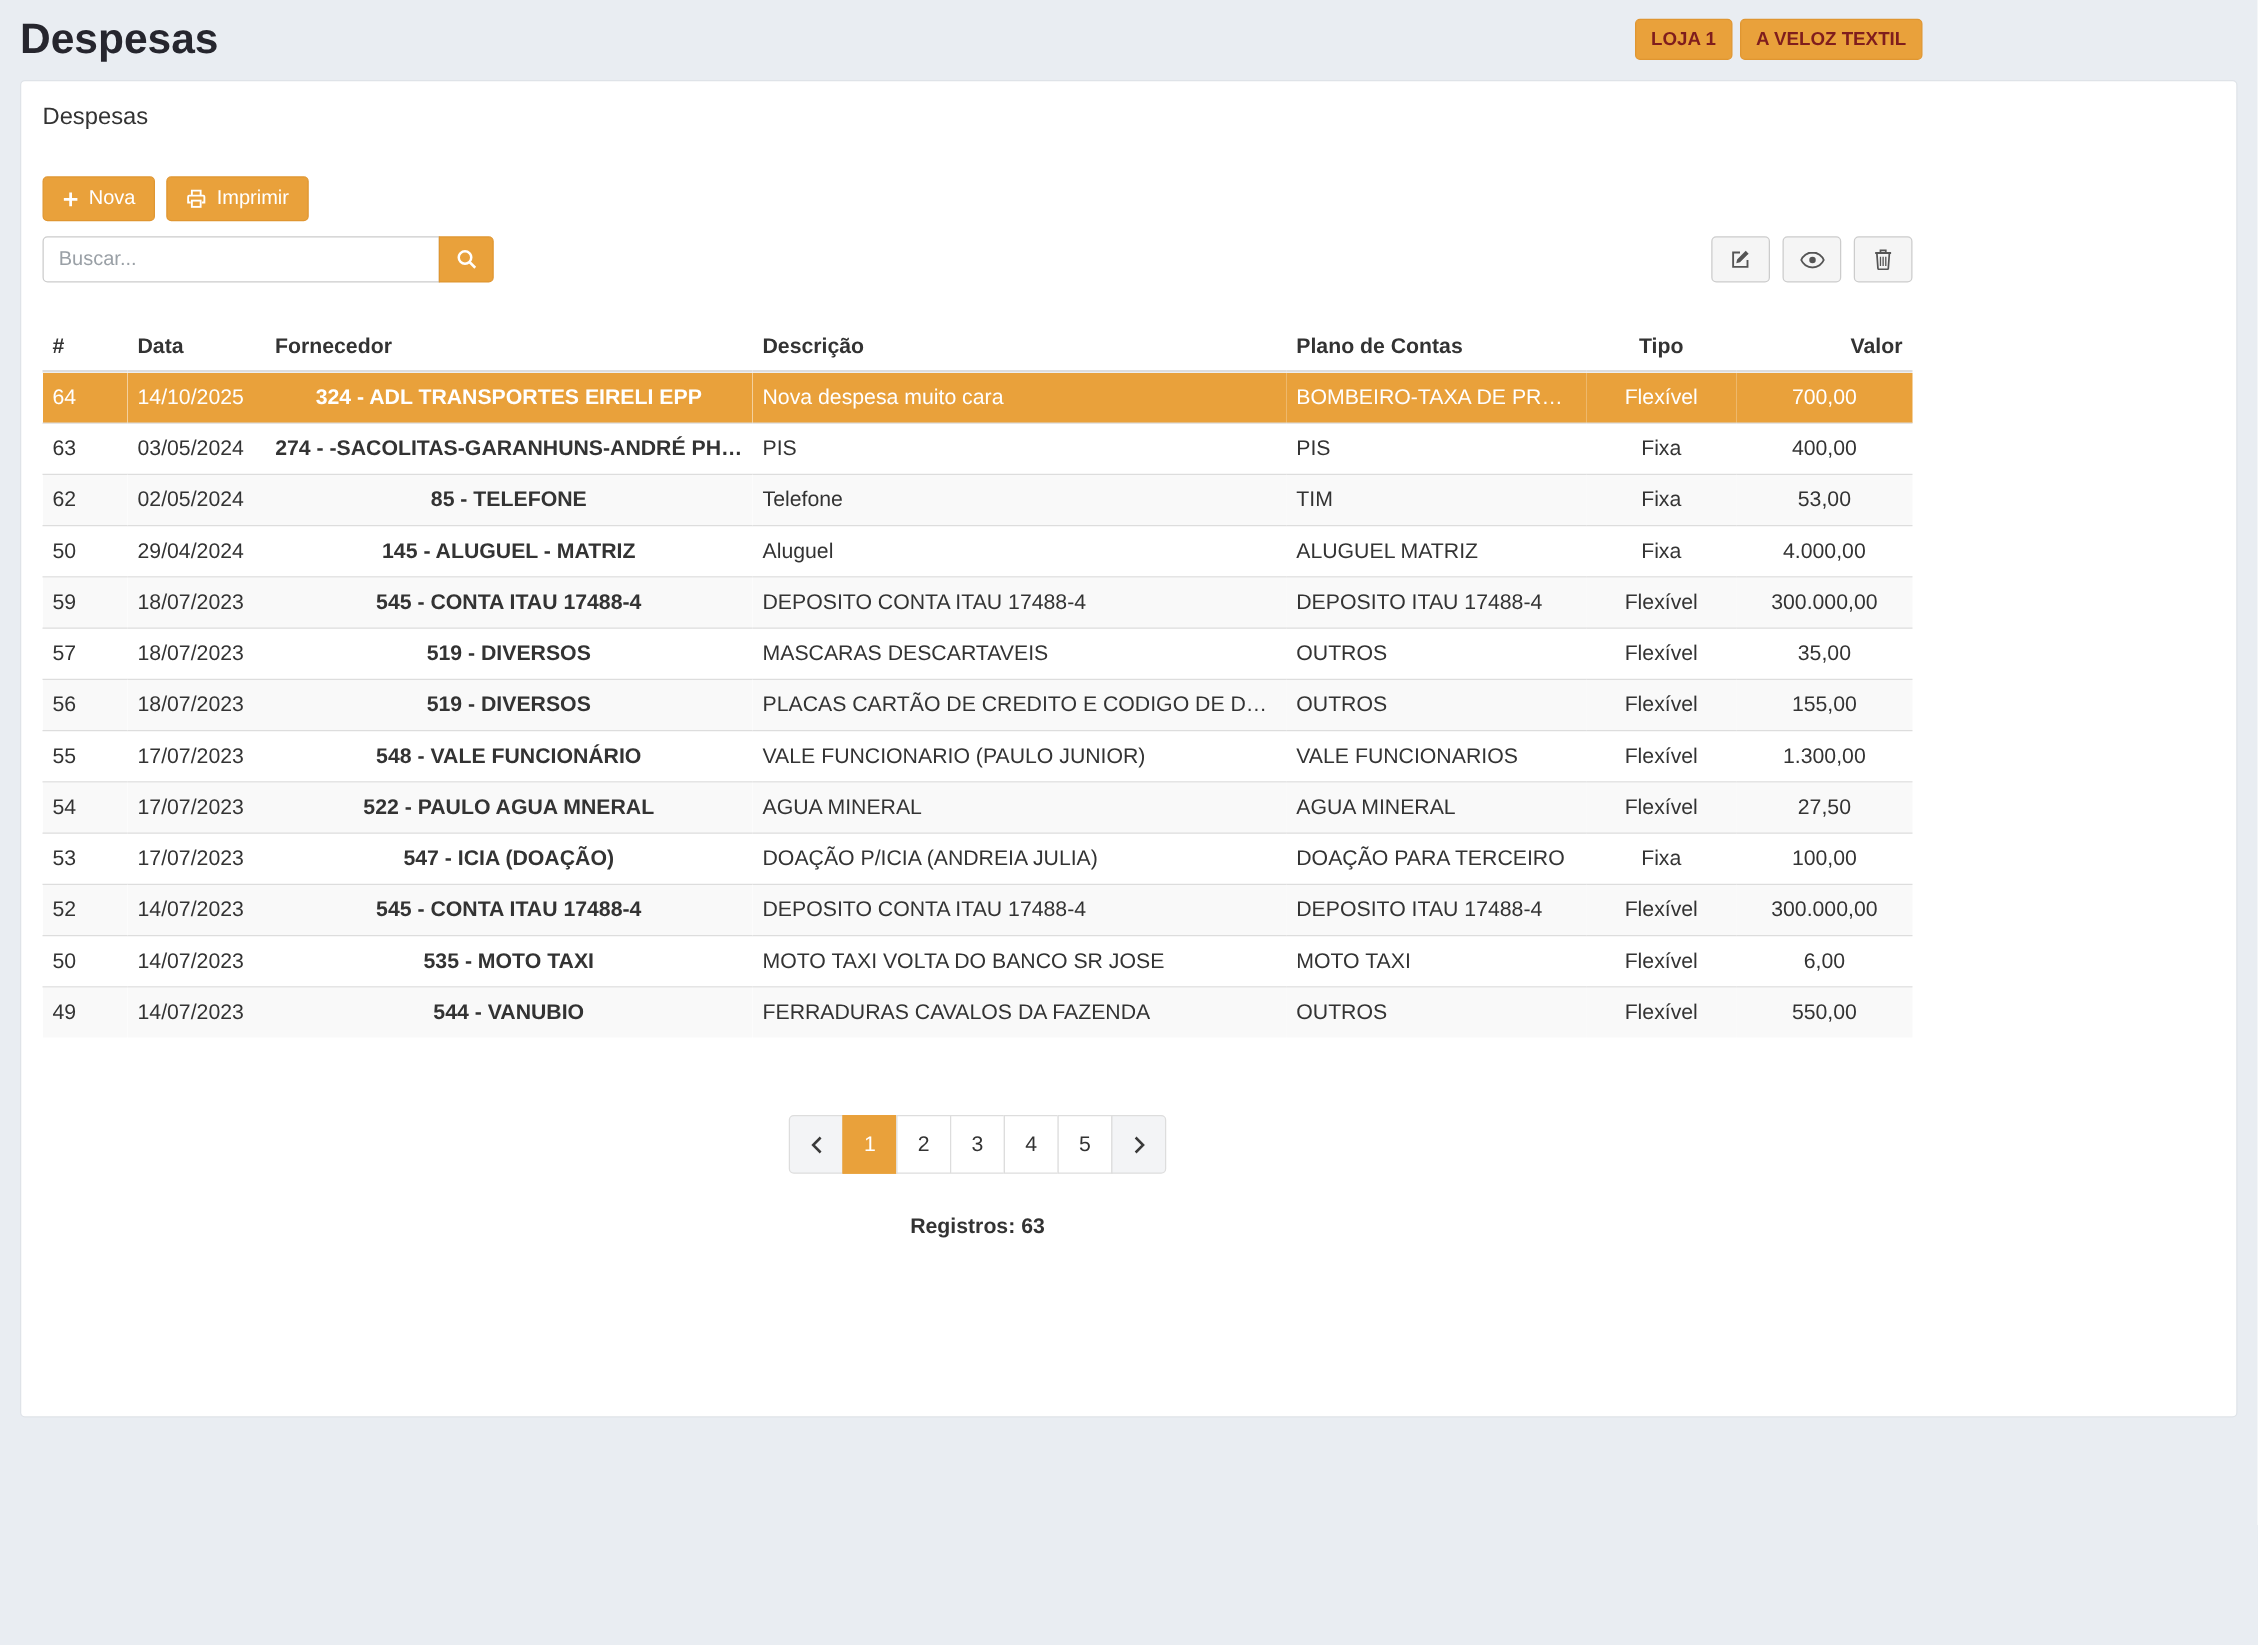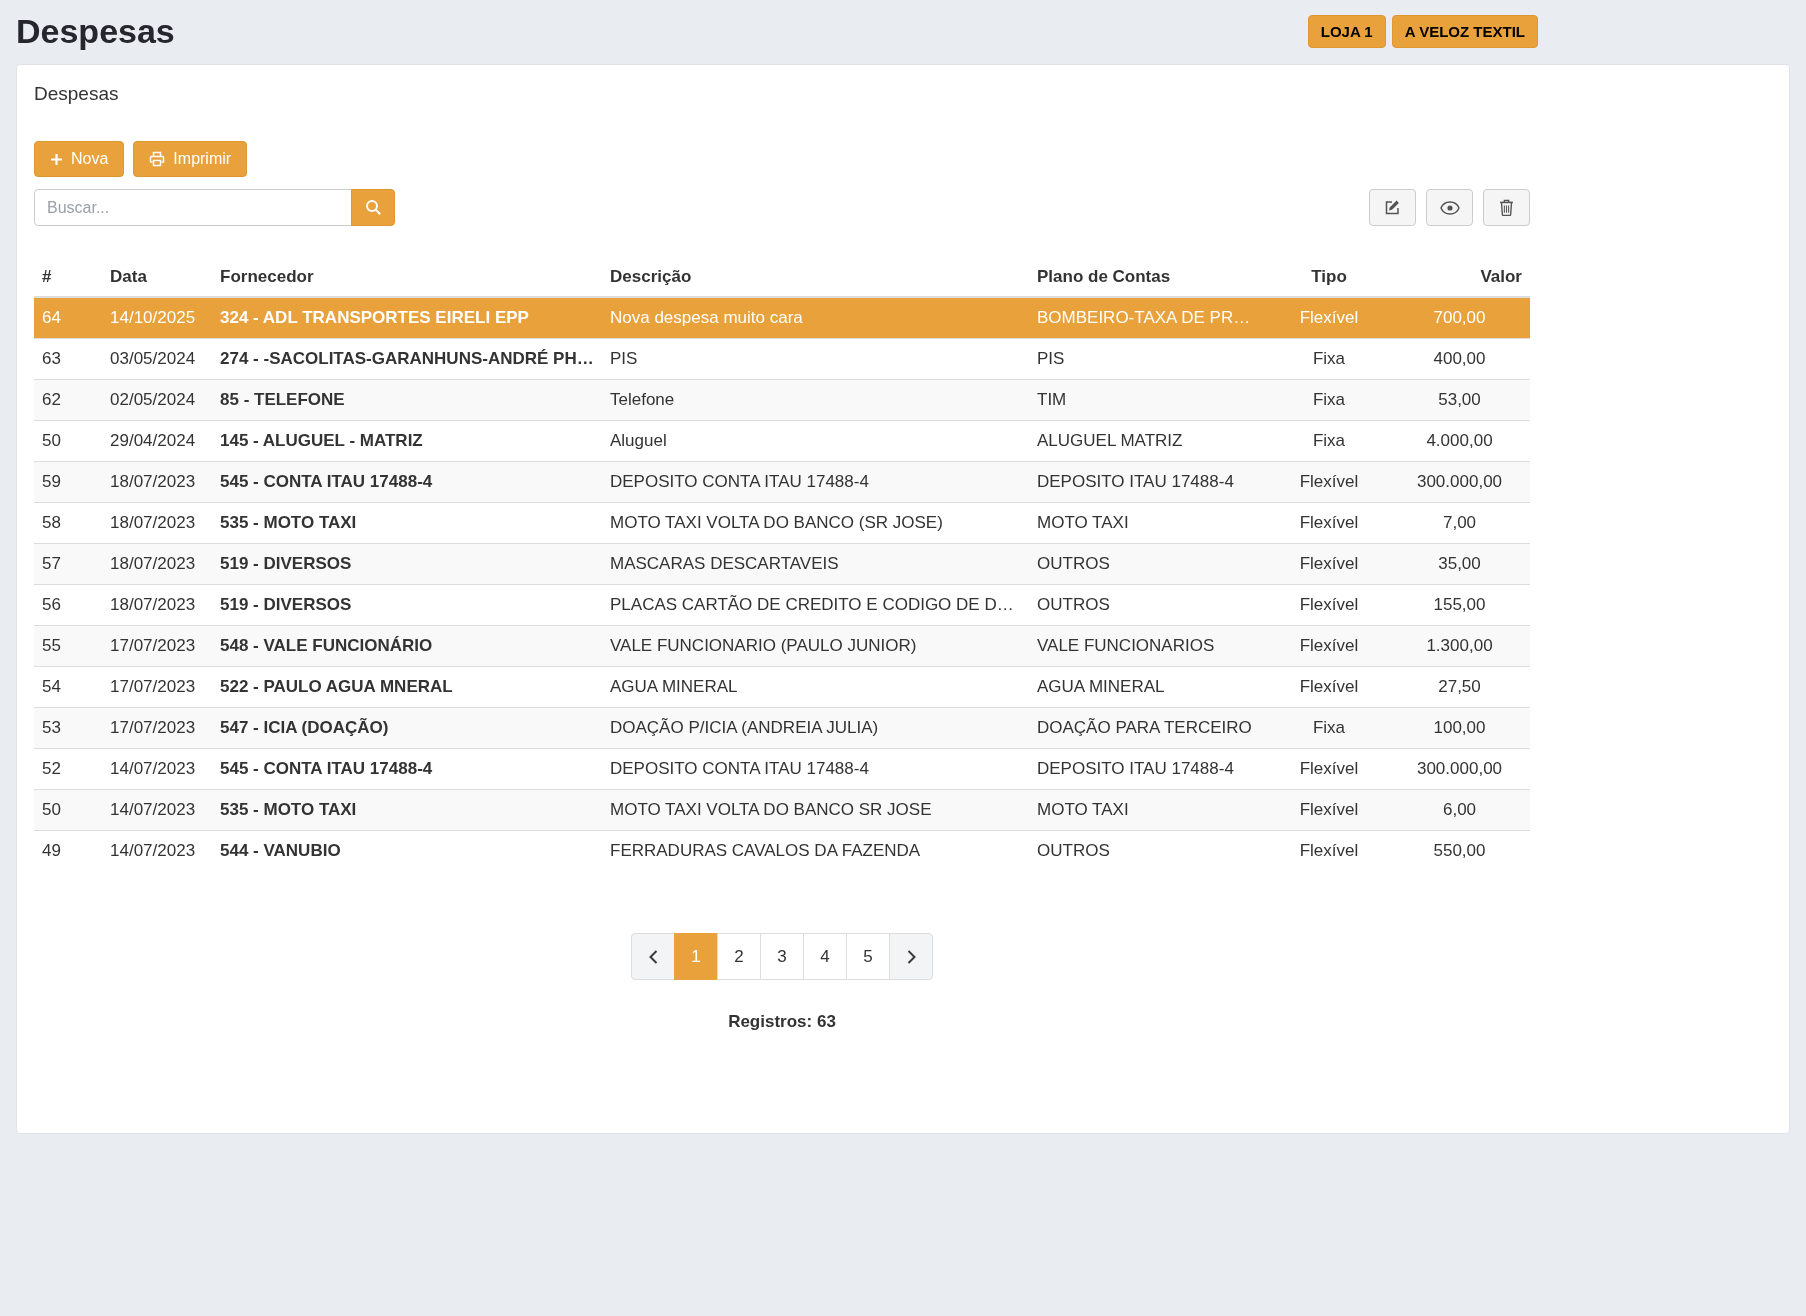--- a/index.html
+++ b/index.html
@@ -24,21 +24,21 @@
   .page-title {
     margin: 0;
     font-size: 34px;
     font-weight: 700;
     color: #26262e;
   }
   .top-buttons { display: flex; gap: 6px; }
   .btn-store {
     background: #e9a13b;
     border: 1px solid #e09631;
-    color: #000000;
+    color: #7f1d1d;
     font-weight: 700;
     font-size: 15px;
     padding: 7px 12px;
     border-radius: 4px;
     cursor: pointer;
     font-family: inherit;
   }
 
   
   .card {
@@ -135,21 +135,21 @@
     padding: 10px 8px;
     border-top: 1px solid #ddd;
     white-space: nowrap;
     overflow: hidden;
     text-overflow: ellipsis;
   }
   tbody tr:first-child td { border-top: none; }
   tbody tr:nth-child(odd) { background: #f9f9f9; }
   tbody tr.selected { background: #e9a13b; color: #fff; }
   tbody tr.selected td { border-top-color: #e9a13b; }
-  .c-forn { font-weight: 700; }
+  .c-forn { font-weight: 700; text-align: center; }
   .c-tipo, th.h-tipo { text-align: center; }
   .c-valor, th.h-valor { text-align: right; }
   .c-valor { font-weight: 400; text-align: center; }
 
   
   .pagination-wrap {
     width: 1496px;
     display: flex;
     justify-content: center;
     margin-top: 62px;
@@ -321,29 +321,20 @@
           <tr>
     <td class="c-id">59</td>
     <td class="c-data">18/07/2023</td>
     <td class="c-forn">545 - CONTA ITAU 17488-4</td>
     <td class="c-desc">DEPOSITO CONTA ITAU 17488-4</td>
     <td class="c-plano">DEPOSITO ITAU 17488-4</td>
     <td class="c-tipo">Flexível</td>
     <td class="c-valor">300.000,00</td>
   </tr>
           <tr>
-    <td class="c-id">58</td>
-    <td class="c-data">18/07/2023</td>
-    <td class="c-forn">535 - MOTO TAXI</td>
-    <td class="c-desc">MOTO TAXI VOLTA DO BANCO (SR JOSE)</td>
-    <td class="c-plano">MOTO TAXI</td>
-    <td class="c-tipo">Flexível</td>
-    <td class="c-valor">7,00</td>
-  </tr>
-          <tr>
     <td class="c-id">57</td>
     <td class="c-data">18/07/2023</td>
     <td class="c-forn">519 - DIVERSOS</td>
     <td class="c-desc">MASCARAS DESCARTAVEIS</td>
     <td class="c-plano">OUTROS</td>
     <td class="c-tipo">Flexível</td>
     <td class="c-valor">35,00</td>
   </tr>
           <tr>
     <td class="c-id">56</td>

